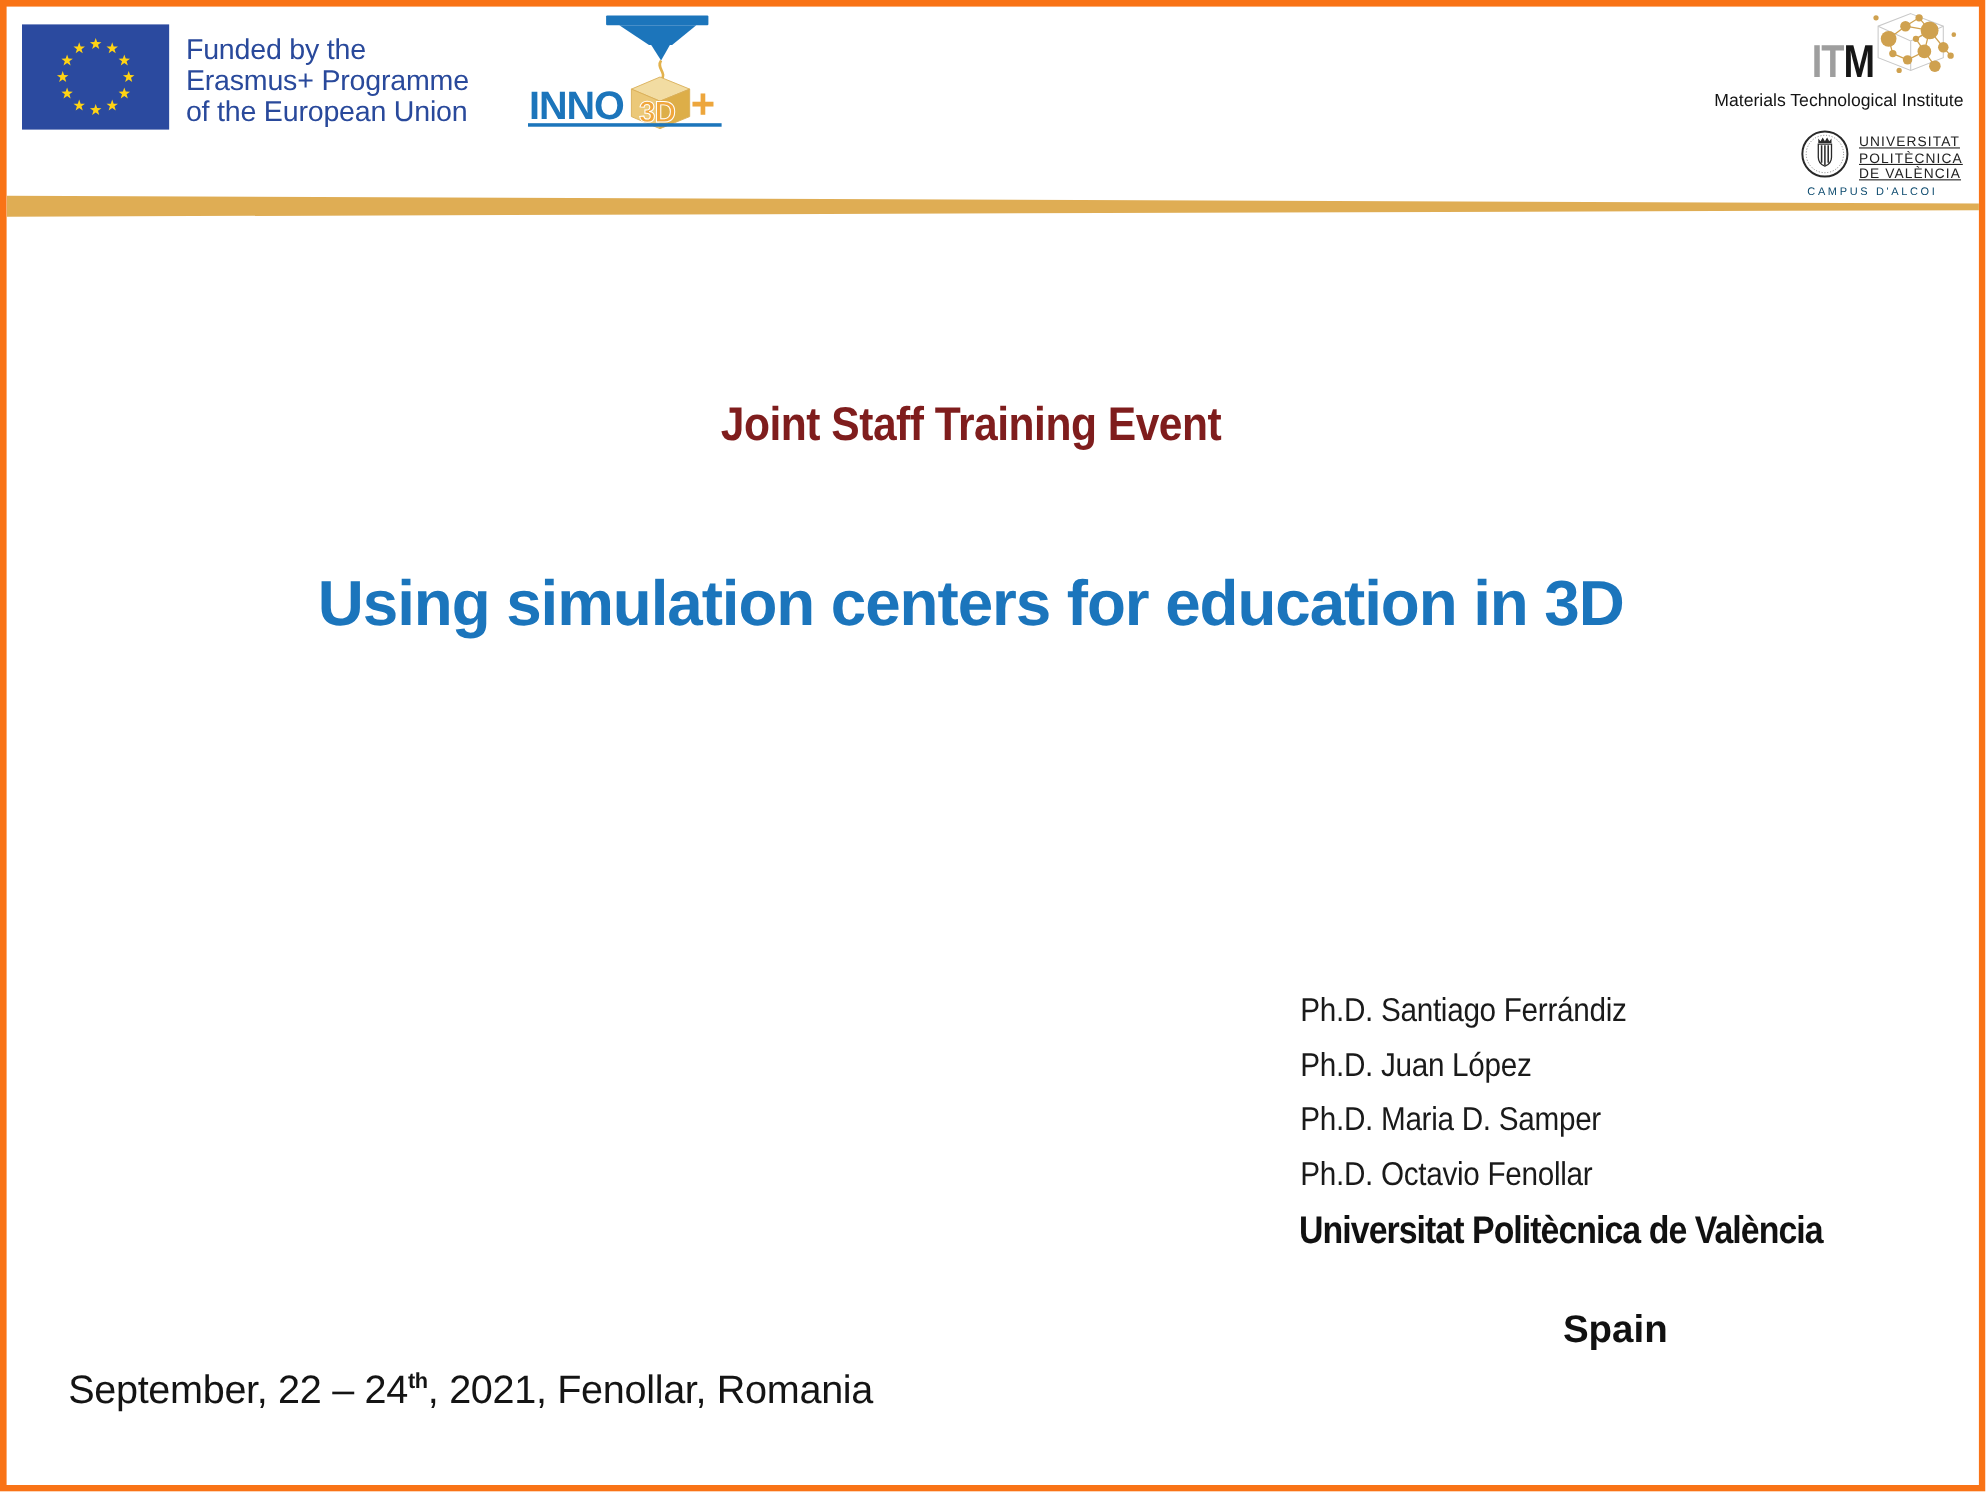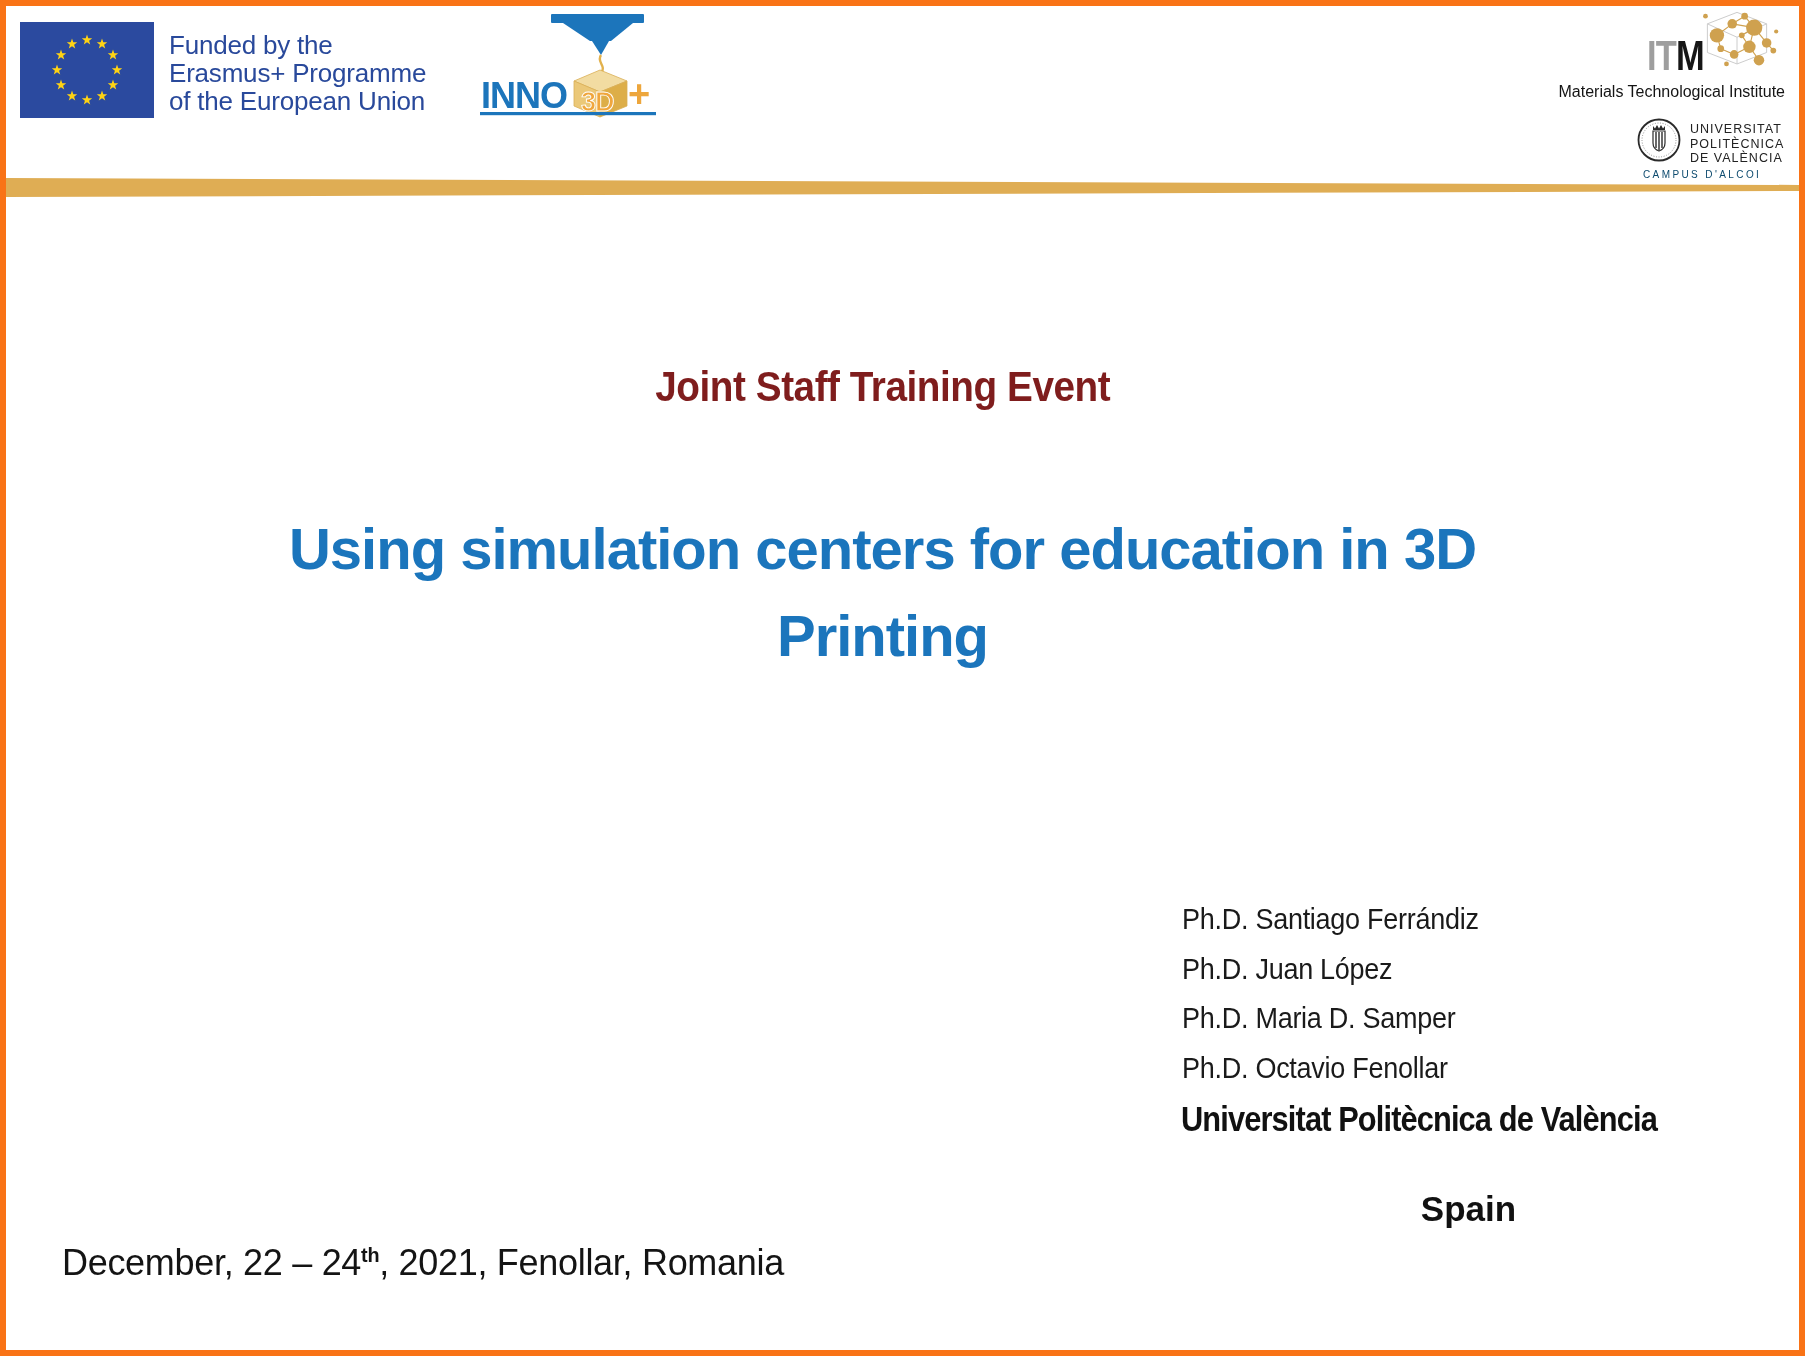--- a/index.html
+++ b/index.html
@@ -30,21 +30,21 @@
   .itm-it{color:#9e9e9e;}
   .itm-m{color:#161616;}
   .itm-subtitle{
     position:absolute;right:14px;top:77px;
     font-size:16px;color:#141414;letter-spacing:0px;white-space:nowrap;
   }
   .upv-crest{position:absolute;left:1628px;top:111px;width:50px;height:48px;}
   .upv-text{
     position:absolute;left:1684px;top:116px;
     font-size:12.5px;line-height:14.5px;letter-spacing:1px;
-    color:#222;white-space:nowrap;
+    color:#222;white-space:nowrap;text-decoration:underline;
   }
   .upv-campus{
     position:absolute;left:1637px;top:163px;
     font-size:10px;letter-spacing:2.4px;color:#0c4a6e;white-space:nowrap;
   }
   .gold-bar{position:absolute;left:0;top:171px;width:1805px;height:24px;}
   
   .center-band{position:absolute;left:20px;right:60px;text-align:center;}
   .subtitle{
     top:356px;font-size:43px;font-weight:bold;color:#7f1d1d;
@@ -187,30 +187,29 @@
   <svg class="gold-bar" viewBox="0 0 1805 24" preserveAspectRatio="none" aria-hidden="true">
     <polygon points="0,1 1805,8 1805,14 0,20" fill="#DFAD54"></polygon>
   </svg>
 
   <div class="center-band subtitle">
     <span class="squeeze">Joint Staff Training Event</span>
   </div>
 
   <div class="center-band main-title">
     <div>Using simulation centers for education in 3D</div>
-    <div>Printing</div>
   </div>
 
   <div class="authors">
     <div>Ph.D. Santiago Ferrándiz</div>
     <div>Ph.D. Juan López</div>
     <div>Ph.D. Maria D. Samper</div>
     <div>Ph.D. Octavio Fenollar</div>
   </div>
 
   <div class="affiliation">Universitat Politècnica de València</div>
   <div class="affiliation-country">Spain</div>
 
   <div class="date-line">
-    <span>December, 22 – 24</span><sup>th</sup><span>, 2021, Fenollar, Romania</span>
+    <span>September, 22 – 24</span><sup>th</sup><span>, 2021, Fenollar, Romania</span>
   </div>
 
 </div>
 
 </body></html>

